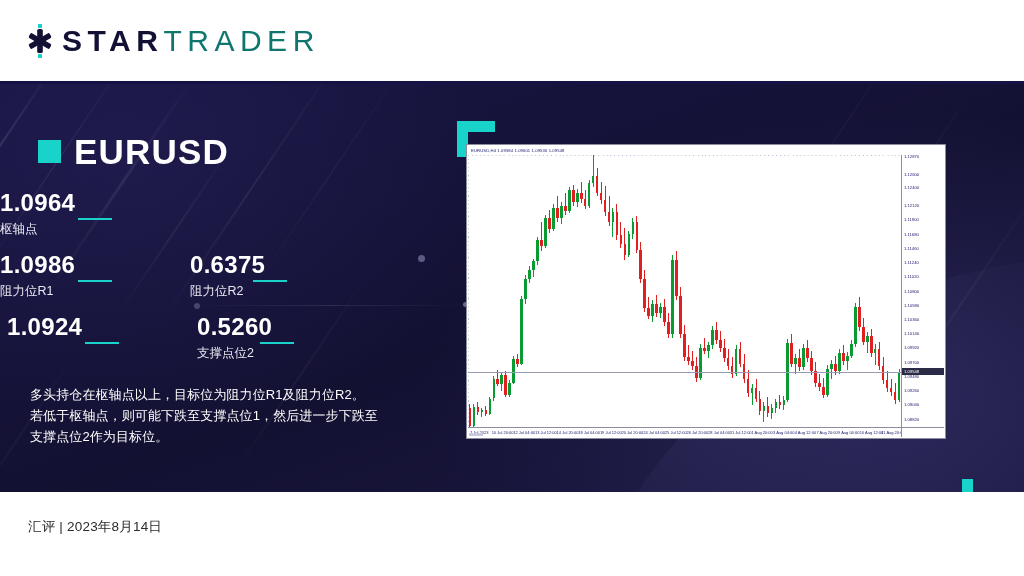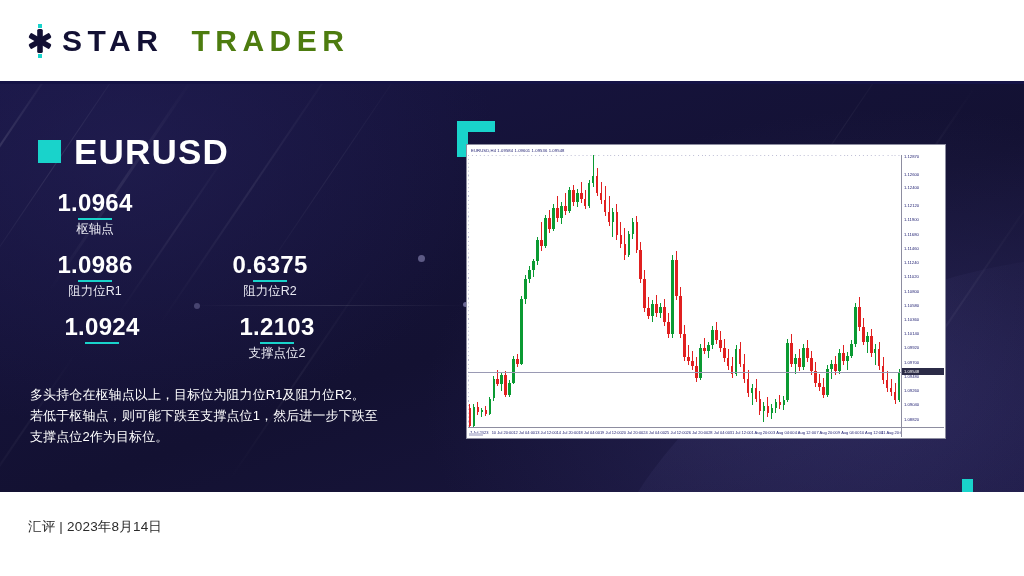--- a/index.html
+++ b/index.html
@@ -19,22 +19,22 @@
   }
   .logo { display:flex; align-items:center; margin-left:25px; }
   .logo-mark { position:relative; width:30px; height:34px; margin-right:7px; }
   .logo-mark svg { display:block; }
   .logo-text { display:flex; align-items:baseline; }
   .logo-star {
     font-size:30px; font-weight:bold; letter-spacing:5.5px;
     color:#121034; line-height:1;
   }
   .logo-trader {
-    font-size:30px; font-weight:700; letter-spacing:5.5px;
-    color:#4d7c0f; line-height:1;margin-left:28px;
+    font-size:30px; font-weight:400; letter-spacing:5.5px;
+    color:#0f766e; line-height:1;
   }
   .header-rule {
     position:absolute; left:0; top:81px; width:1024px; height:3px;
     background:#151346;
   }
 
   
   .dark {
     position:absolute; left:0; top:84px; width:1024px; height:408px;
     background:#151238;
@@ -87,21 +87,21 @@
     width:23px; height:23px; background:#19d3cb; margin-right:13px;
   }
   .symbol-name {
     font-size:35px; font-weight:600; color:#ffffff; letter-spacing:1.2px;
     line-height:1;
   }
 
   .levels { position:absolute; left:0; top:105px; width:430px; }
   .lv-row { display:flex; }
   .lv {
-    text-align:center; position:relative;
+    position:relative;
   }
   .lv-val {
     font-size:24px; font-weight:600; color:#ffffff; line-height:1.18;
     letter-spacing:.3px;
   }
   .lv-ul {
     width:34px; height:2px; background:#19d3cb;
     margin:1px auto 3px auto;
   }
   .lv-lab {
@@ -276,21 +276,21 @@
             <div class="lv-lab">阻力位R2</div>
           </div>
         </div>
 
         <div class="lv-row row-s">
           <div class="lv">
             <div class="lv-val">1.0924</div>
             <div class="lv-ul"></div>
           </div>
           <div class="lv">
-            <div class="lv-val">1.2103</div>
+            <div class="lv-val">0.5260</div>
             <div class="lv-ul"></div>
             <div class="lv-lab">支撑点位2</div>
           </div>
         </div>
 
       </div>
 
       <div class="analysis">
         <div class="an-body">
           <p>多头持仓在枢轴点以上，目标位为阻力位R1及阻力位R2。</p>

